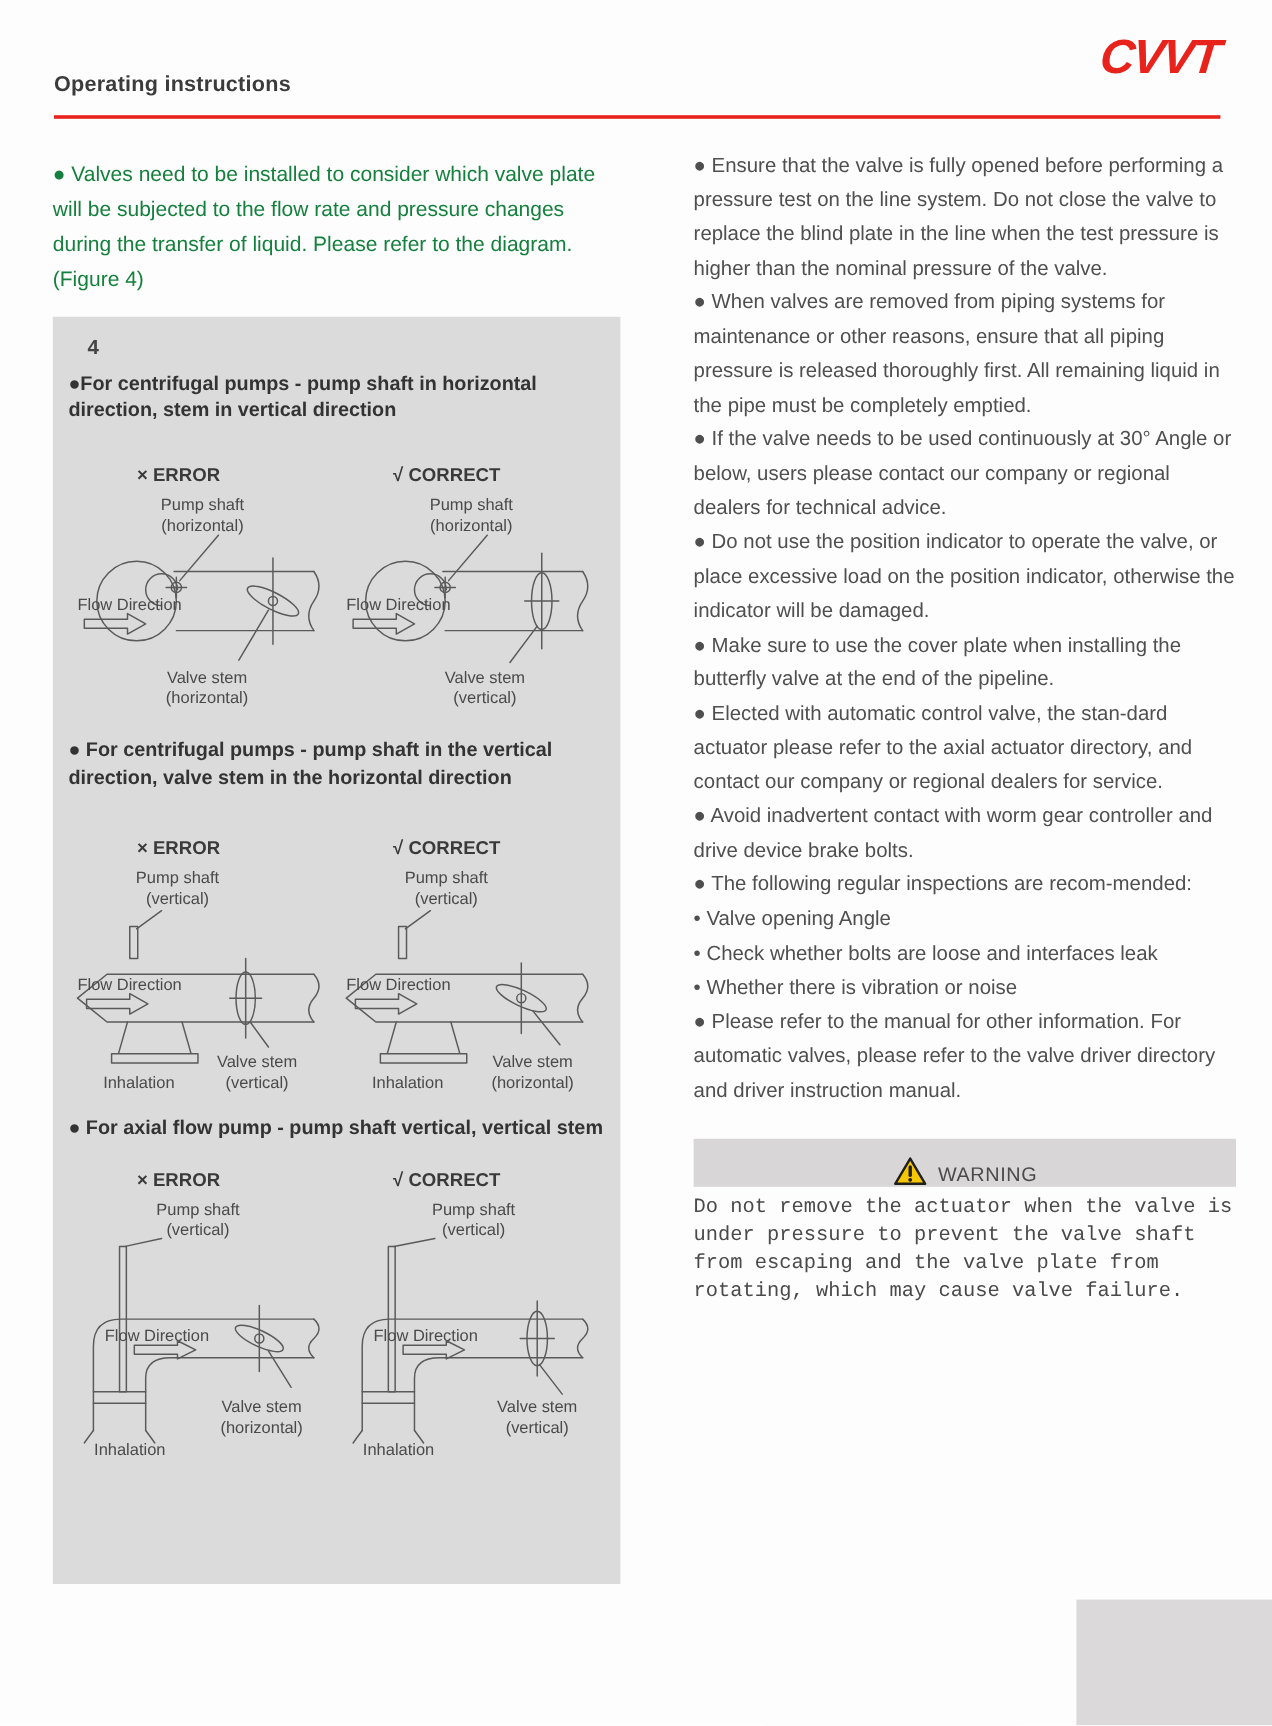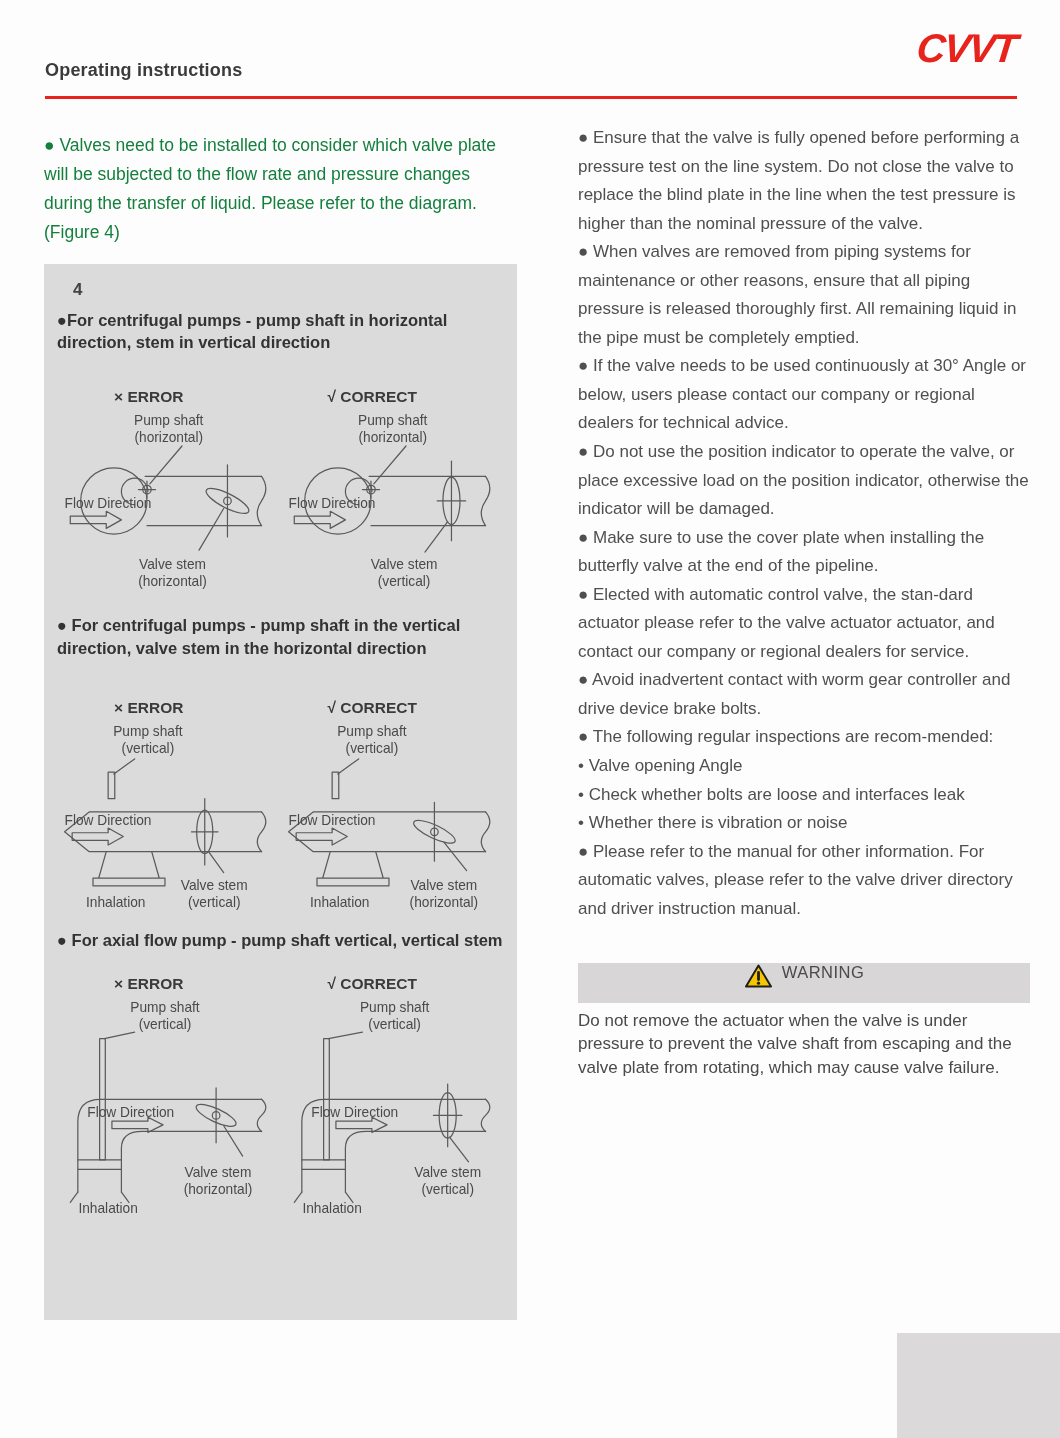--- a/index.html
+++ b/index.html
@@ -35,25 +35,25 @@
   .ec-row span{justify-self:center;padding-right:40px;font-size:15.5px;font-weight:600;color:#3a3a3a;}
   .diagram-row{display:grid;grid-template-columns:1fr 1fr;margin-top:4px;}
   svg.diagram{width:100%;height:auto;display:block;}
   svg.diagram text{font-family:"Liberation Sans",sans-serif;font-size:14.5px;fill:#4a4a4a;}
   svg.diagram text.ctr{text-anchor:middle;}
   .ln{fill:none;stroke:#5a5a5a;stroke-width:1.3;stroke-linecap:round;stroke-linejoin:round;}
   
   .col-right{position:absolute;left:578px;top:124px;width:452px;}
   .bullets p{margin:0;font-size:17px;line-height:1.68;color:#4f4f4f;}
   .warn-bar{
-    margin-top:40px;height:40px;background:#d8d6d6;
-    display:flex;align-items:flex-start;justify-content:center;gap:9px;
+    margin-top:26px;height:40px;background:#d8d6d6;
+    display:flex;align-items:flex-end;justify-content:center;gap:9px;
   }
   .warn-bar .warn-title{font-size:16.5px;color:#4a4a4a;letter-spacing:.5px;}
-  .warn-body{margin:6px 0 0 0;font-size:17px;line-height:1.36;color:#4a4a4a;}
+  .warn-body{margin:6px 0 0 0;font-size:17px;line-height:1.36;color:#4a4a4a;font-family:Liberation Mono, monospace;}
   .corner-box{position:absolute;left:897px;top:1333px;width:163px;height:105px;background:#dbd9da;}
 </style>
 </head>
 <body>
 
 <div class="page">
 
   <div class="logo">CVVT</div>
   <h1 class="title">Operating instructions</h1>
   <div class="rule"></div>
@@ -234,21 +234,21 @@
     </div>
   </section>
 
   <section class="col-right">
     <div class="bullets">
       <p>● Ensure that the valve is fully opened before performing a pressure test on the line system. Do not close the valve to replace the blind plate in the line when the test pressure is higher than the nominal pressure of the valve.</p>
       <p>● When valves are removed from piping systems for maintenance or other reasons, ensure that all piping pressure is released thoroughly first. All remaining liquid in the pipe must be completely emptied.</p>
       <p>● If the valve needs to be used continuously at 30° Angle or below, users please contact our company or regional dealers for technical advice.</p>
       <p>● Do not use the position indicator to operate the valve, or place excessive load on the position indicator, otherwise the indicator will be damaged.</p>
       <p>● Make sure to use the cover plate when installing the butterfly valve at the end of the pipeline.</p>
-      <p>● Elected with automatic control valve, the stan-dard actuator please refer to the valve actuator actuator, and contact our company or regional dealers for service.</p>
+      <p>● Elected with automatic control valve, the stan-dard actuator please refer to the axial actuator directory, and contact our company or regional dealers for service.</p>
       <p>● Avoid inadvertent contact with worm gear controller and drive device brake bolts.</p>
       <p>● The following regular inspections are recom-mended:</p>
       <p>• Valve opening Angle</p>
       <p>• Check whether bolts are loose and interfaces leak</p>
       <p>• Whether there is vibration or noise</p>
       <p>● Please refer to the manual for other information. For automatic valves, please refer to the valve driver directory and driver instruction manual.</p>
     </div>
 
     <div class="warn-bar">
       <svg width="29" height="26" viewBox="0 0 29 26">

